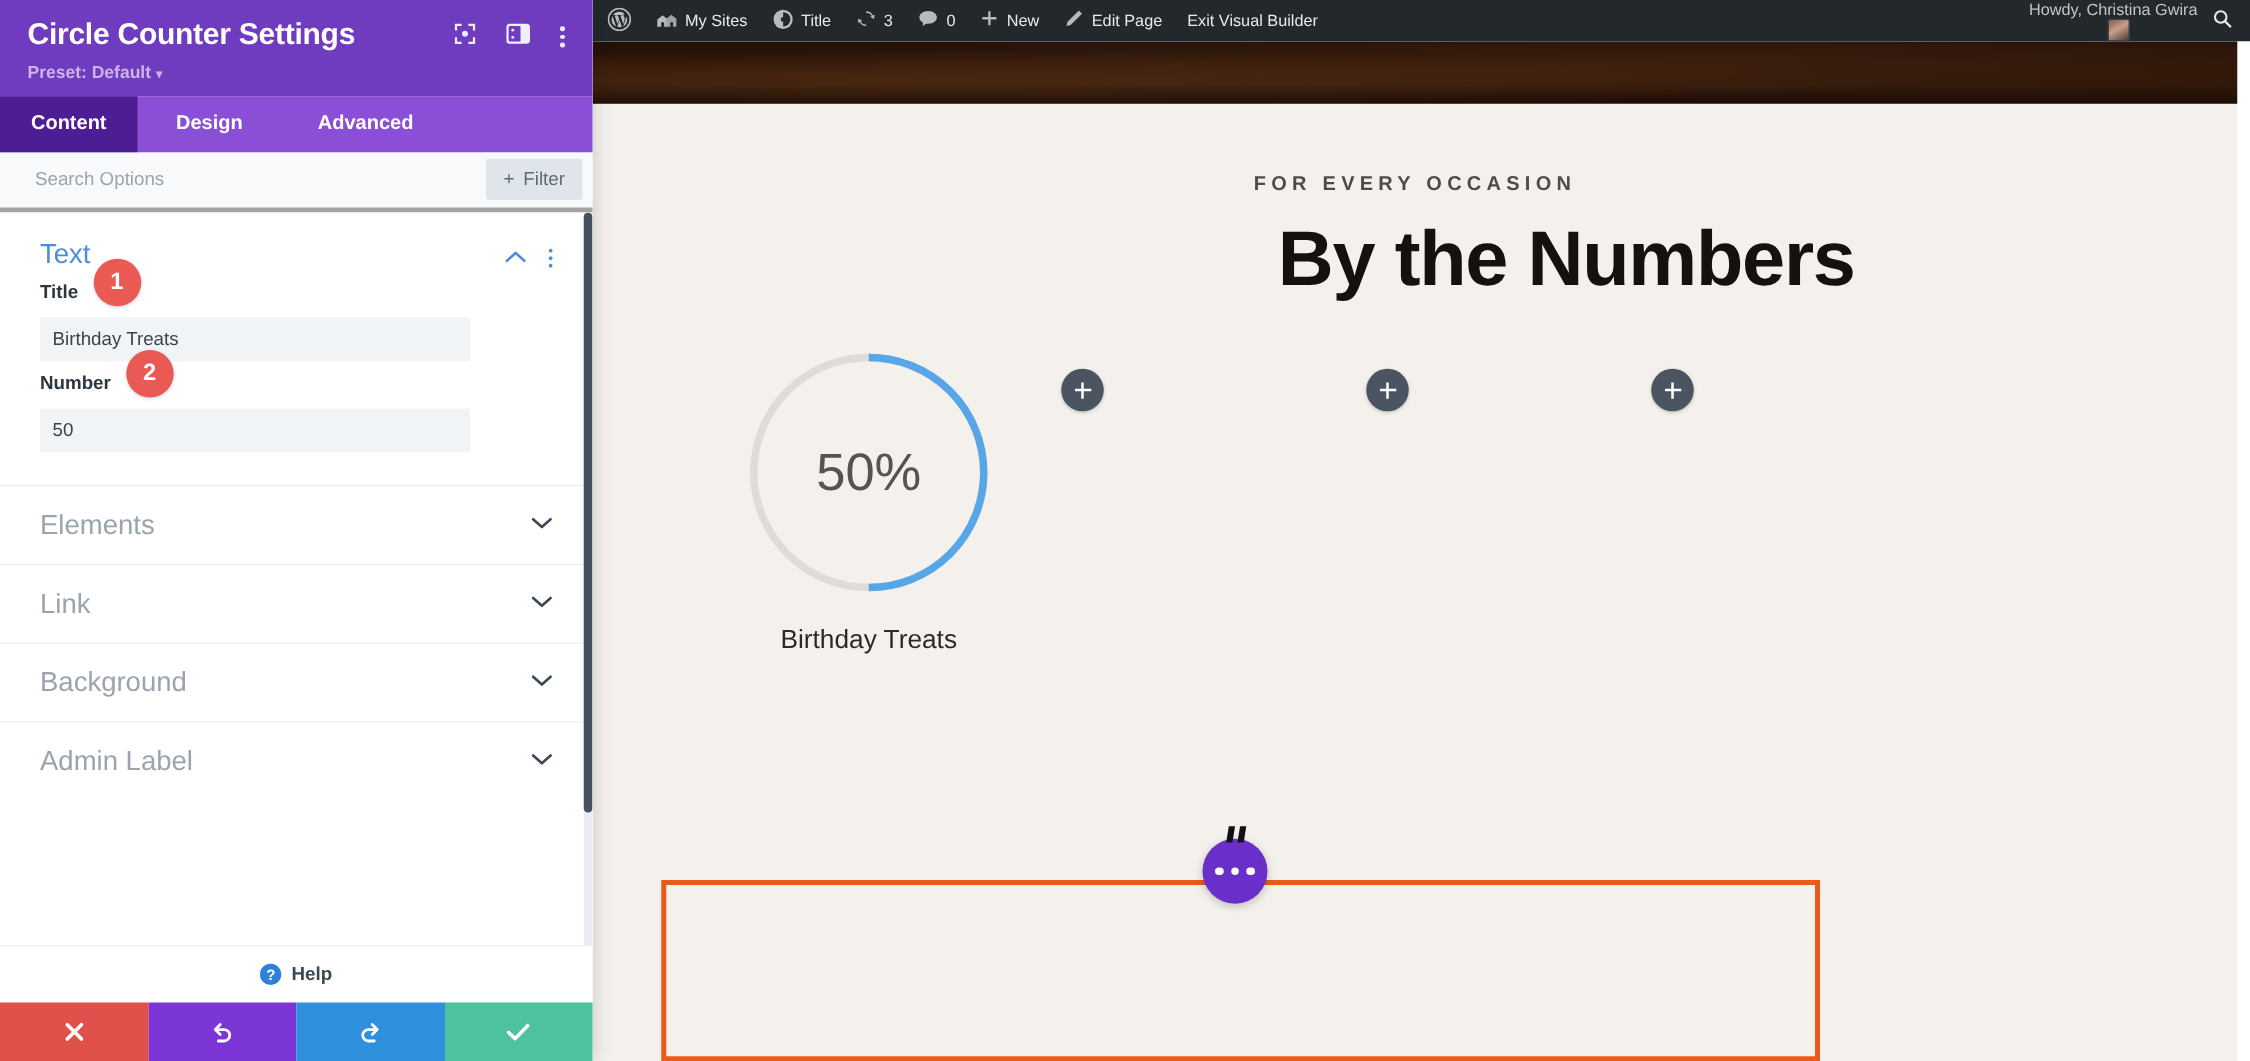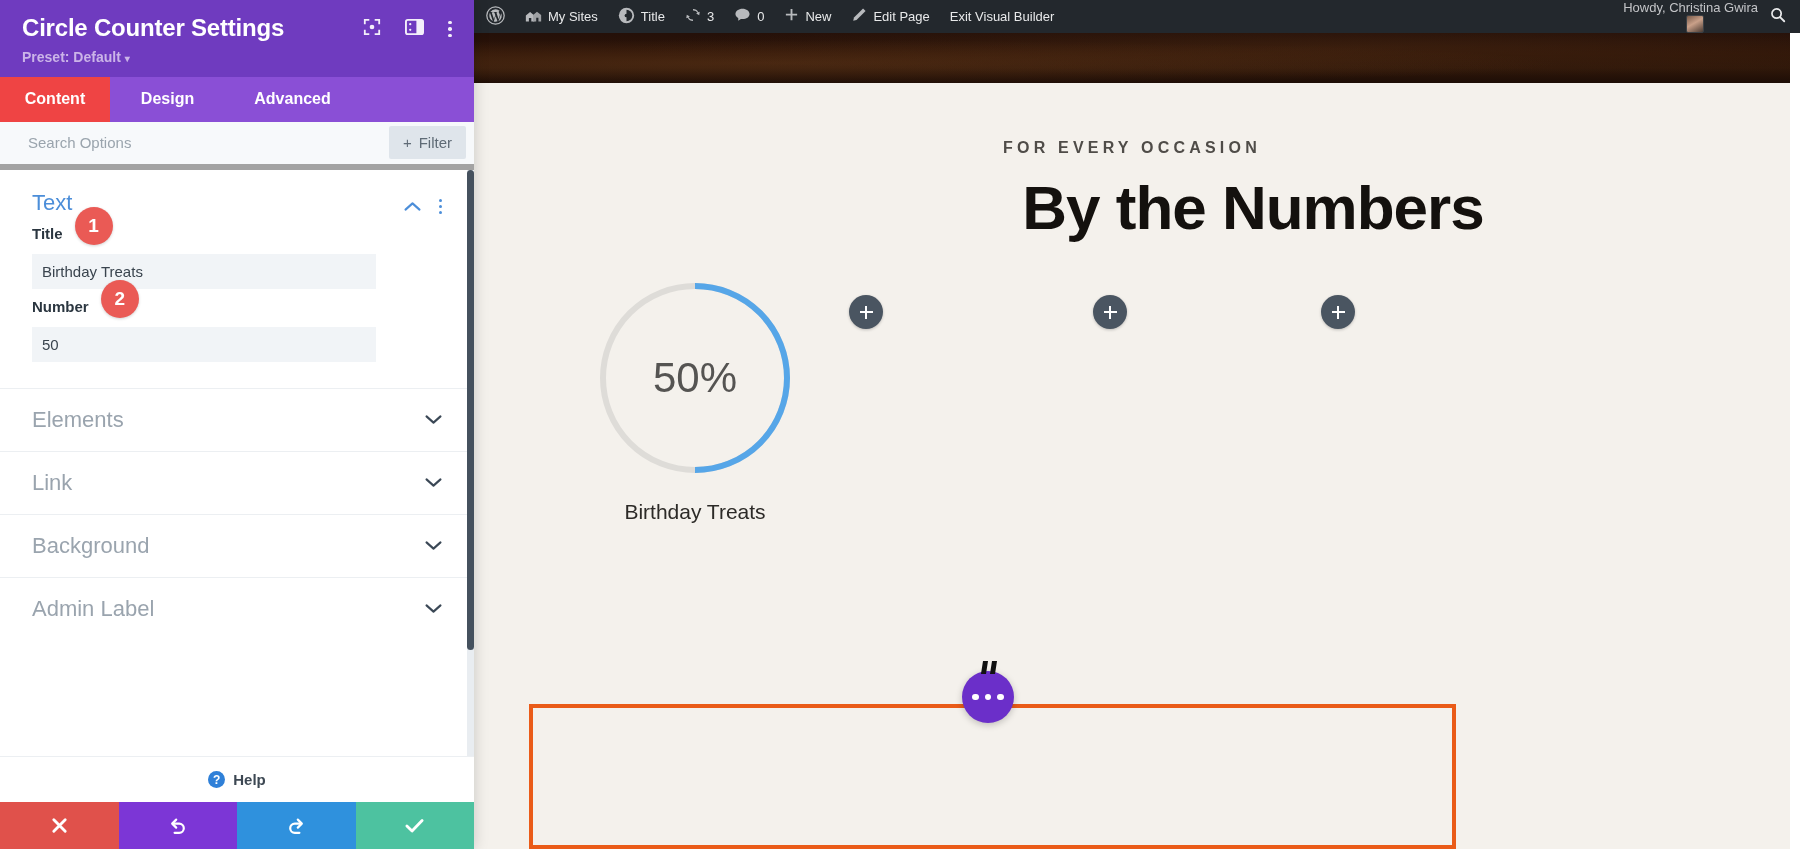--- a/index.html
+++ b/index.html
@@ -41,25 +41,25 @@
     display: flex; background: #8a4fd6; height: 45px; align-items: stretch;
   }
   .panel-tab {
     display: flex; align-items: center; justify-content: center;
     color: #fff; font-size: 16px; font-weight: bold;
     padding: 0 0; cursor: pointer;
   }
   .panel-tab.t0 { width: 110px; }
   .panel-tab.t1 { width: 115px; }
   .panel-tab.t2 { width: 135px; }
-  .panel-tab.active { background: #ef4444; }
+  .panel-tab.active { background: #4c1d95; }
 
   .panel-search {
     height: 48px; background: #f7f9fb; display: flex; align-items: center;
-    padding-left: 28px; border-bottom: 6px solid #a3a3a3; position: relative;
+    padding-left: 28px; border-bottom: 4px solid #a3a3a3; position: relative;
   }
   .search-input {
     border: none; background: transparent; outline: none;
     font-size: 15px; color: #8f99a3; flex: 1;
     font-family: "Liberation Sans", sans-serif;
   }
   .search-input::placeholder { color: #9aa4ad; }
   .filter-btn {
     background: #dfe5eb; color: #5f6b76; font-size: 15px;
     height: 33px; padding: 0 14px; display: flex; align-items: center;

